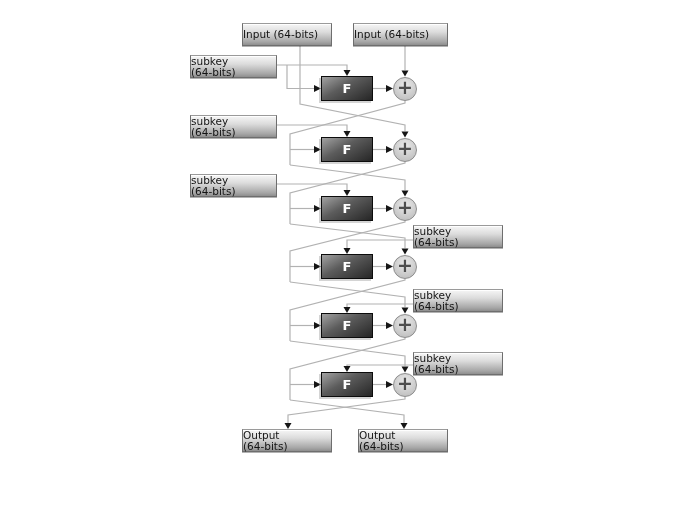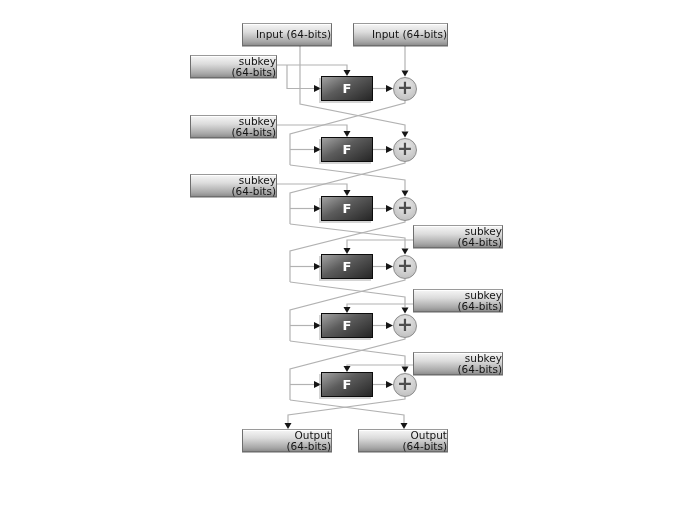--- a/index.html
+++ b/index.html
@@ -18,21 +18,21 @@
   .lbox {
     position: absolute;
     height: 23px;
     box-sizing: border-box;
     border: 1px solid #6e6e6e;
     border-top-color: #9a9a9a;
     background: linear-gradient(180deg, #f6f6f6 0%, #dcdcdc 38%, #a6a6a6 85%, #8e8e8e 100%);
     box-shadow: 0 1px 0 rgba(0,0,0,0.30), inset 0 1px 0 rgba(255,255,255,0.85);
     display: flex;
     flex-direction: column;
-    align-items: flex-end;
+    align-items: flex-start;
     justify-content: center;
     text-align: center;
     font-size: 10.5px;
     line-height: 11px;
     color: #141414;
     white-space: nowrap;
   }
   .fbox {
     position: absolute;
     width: 52px;

